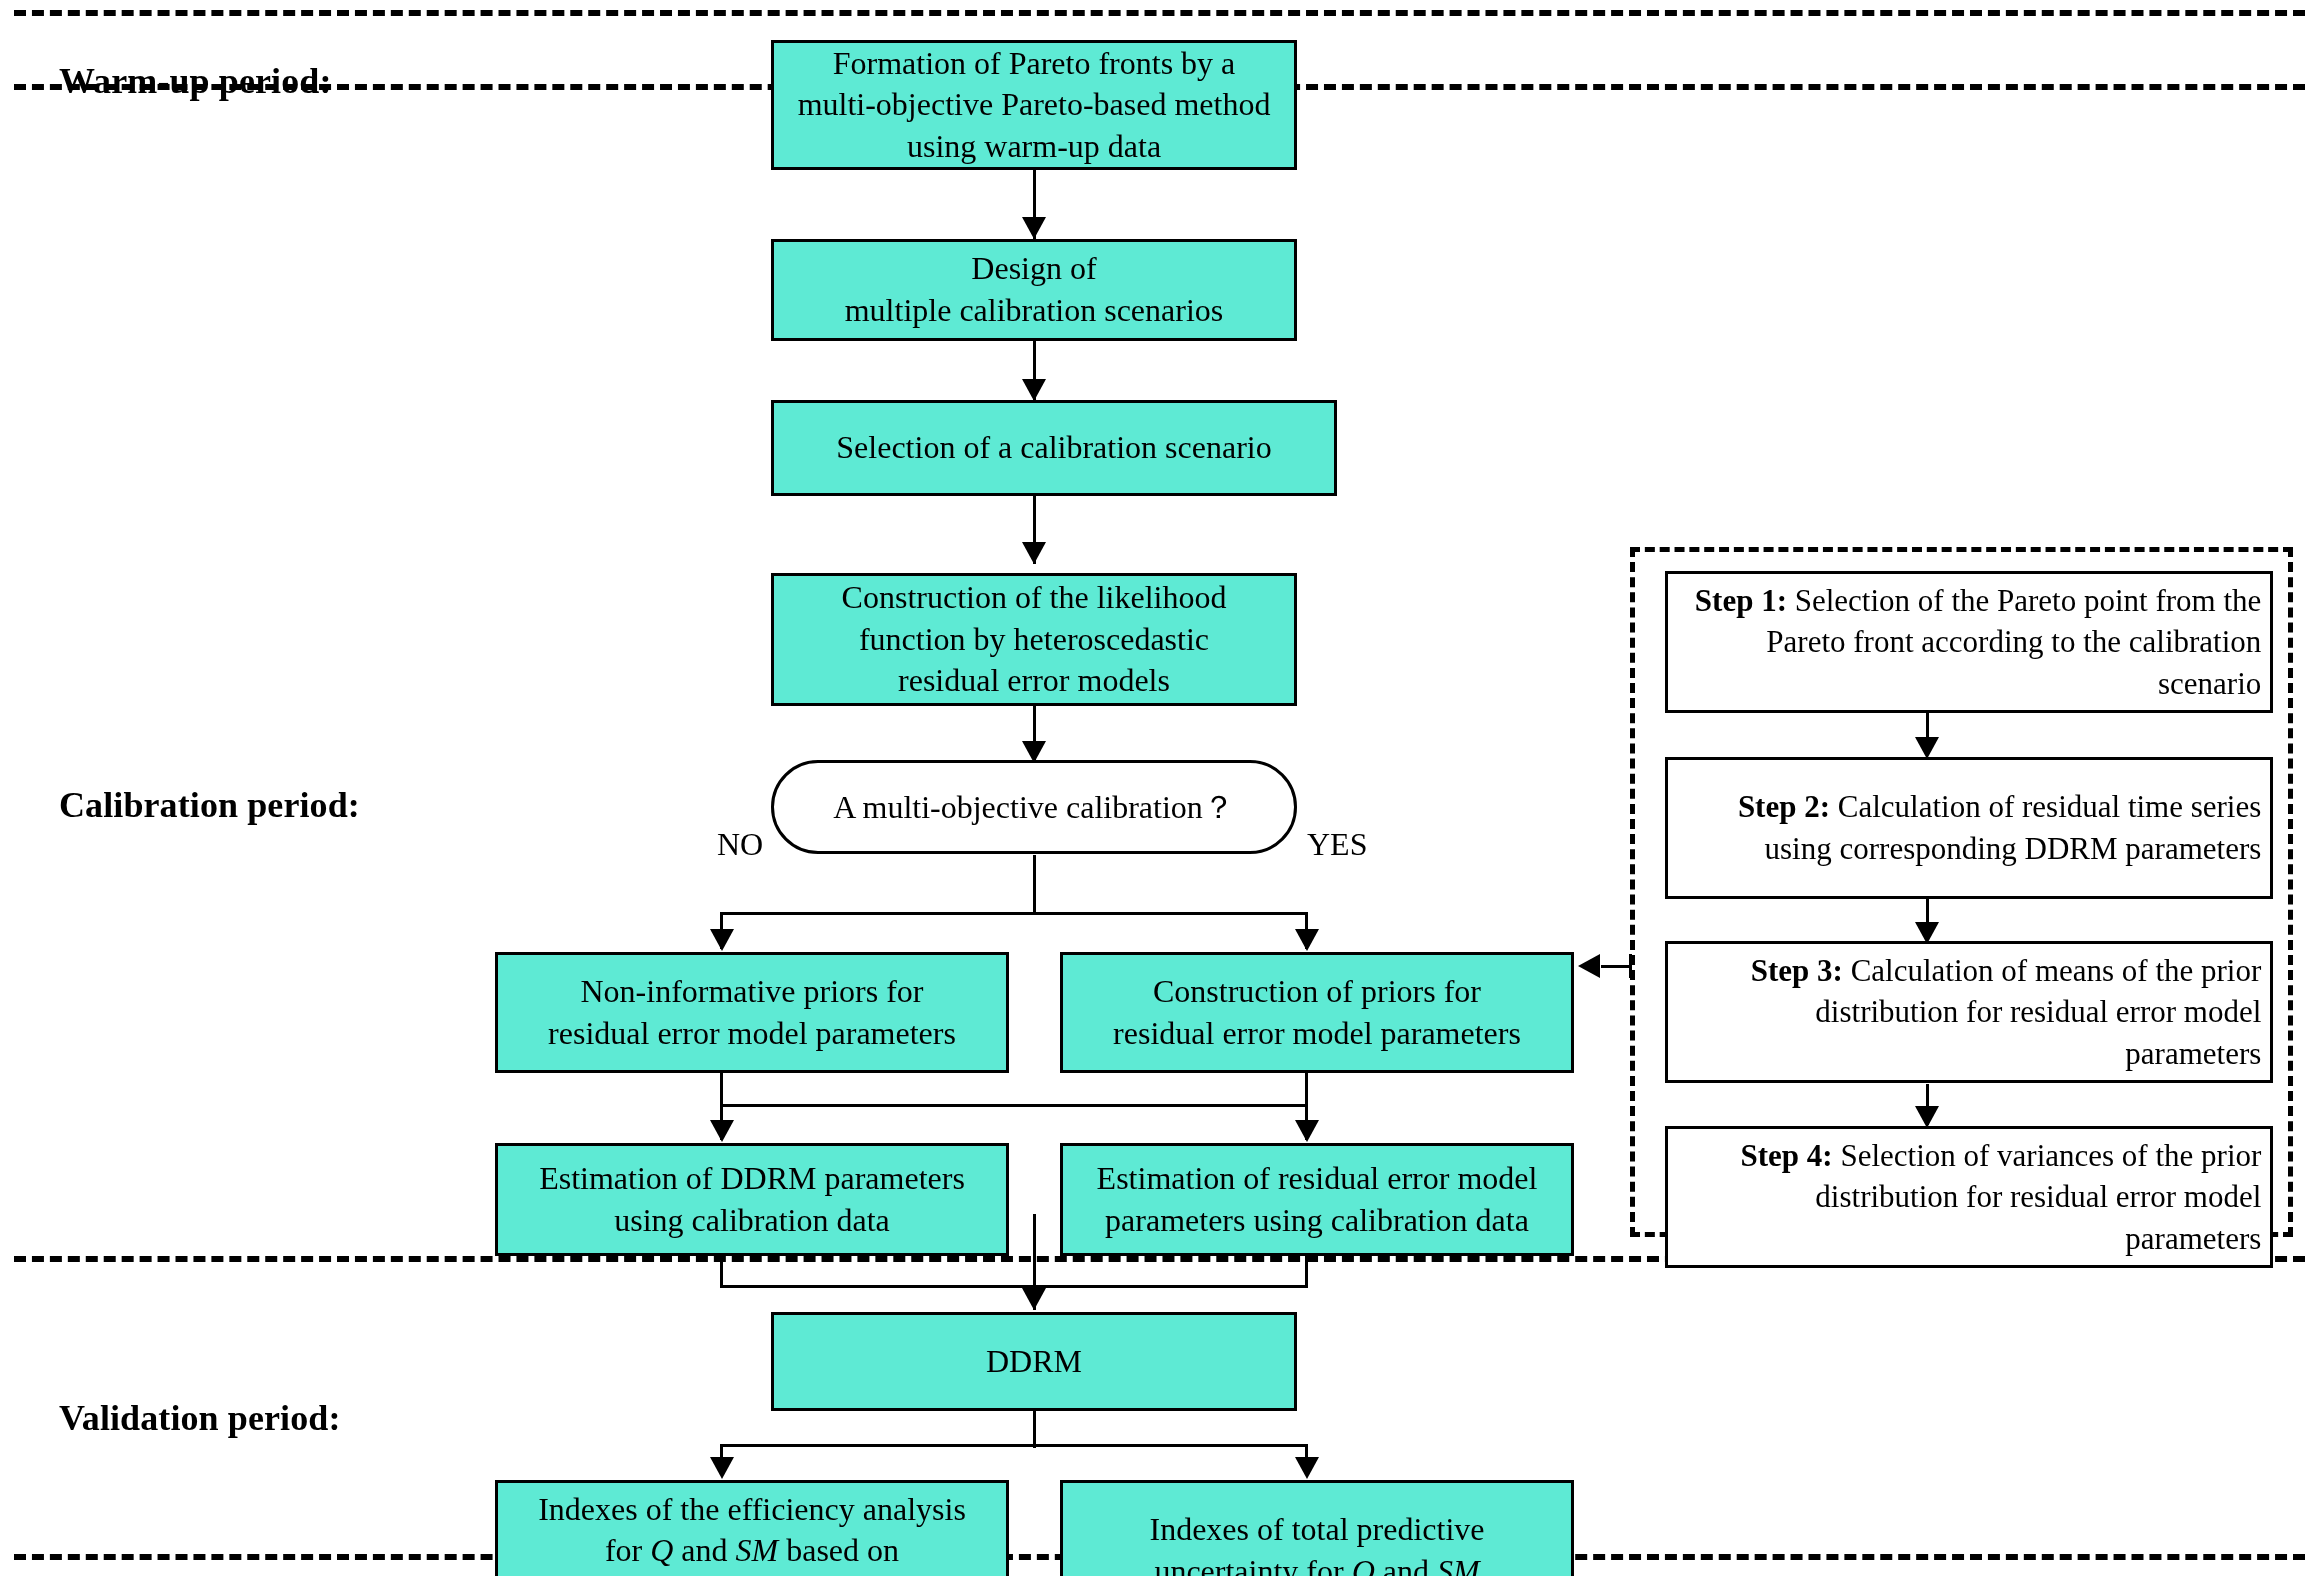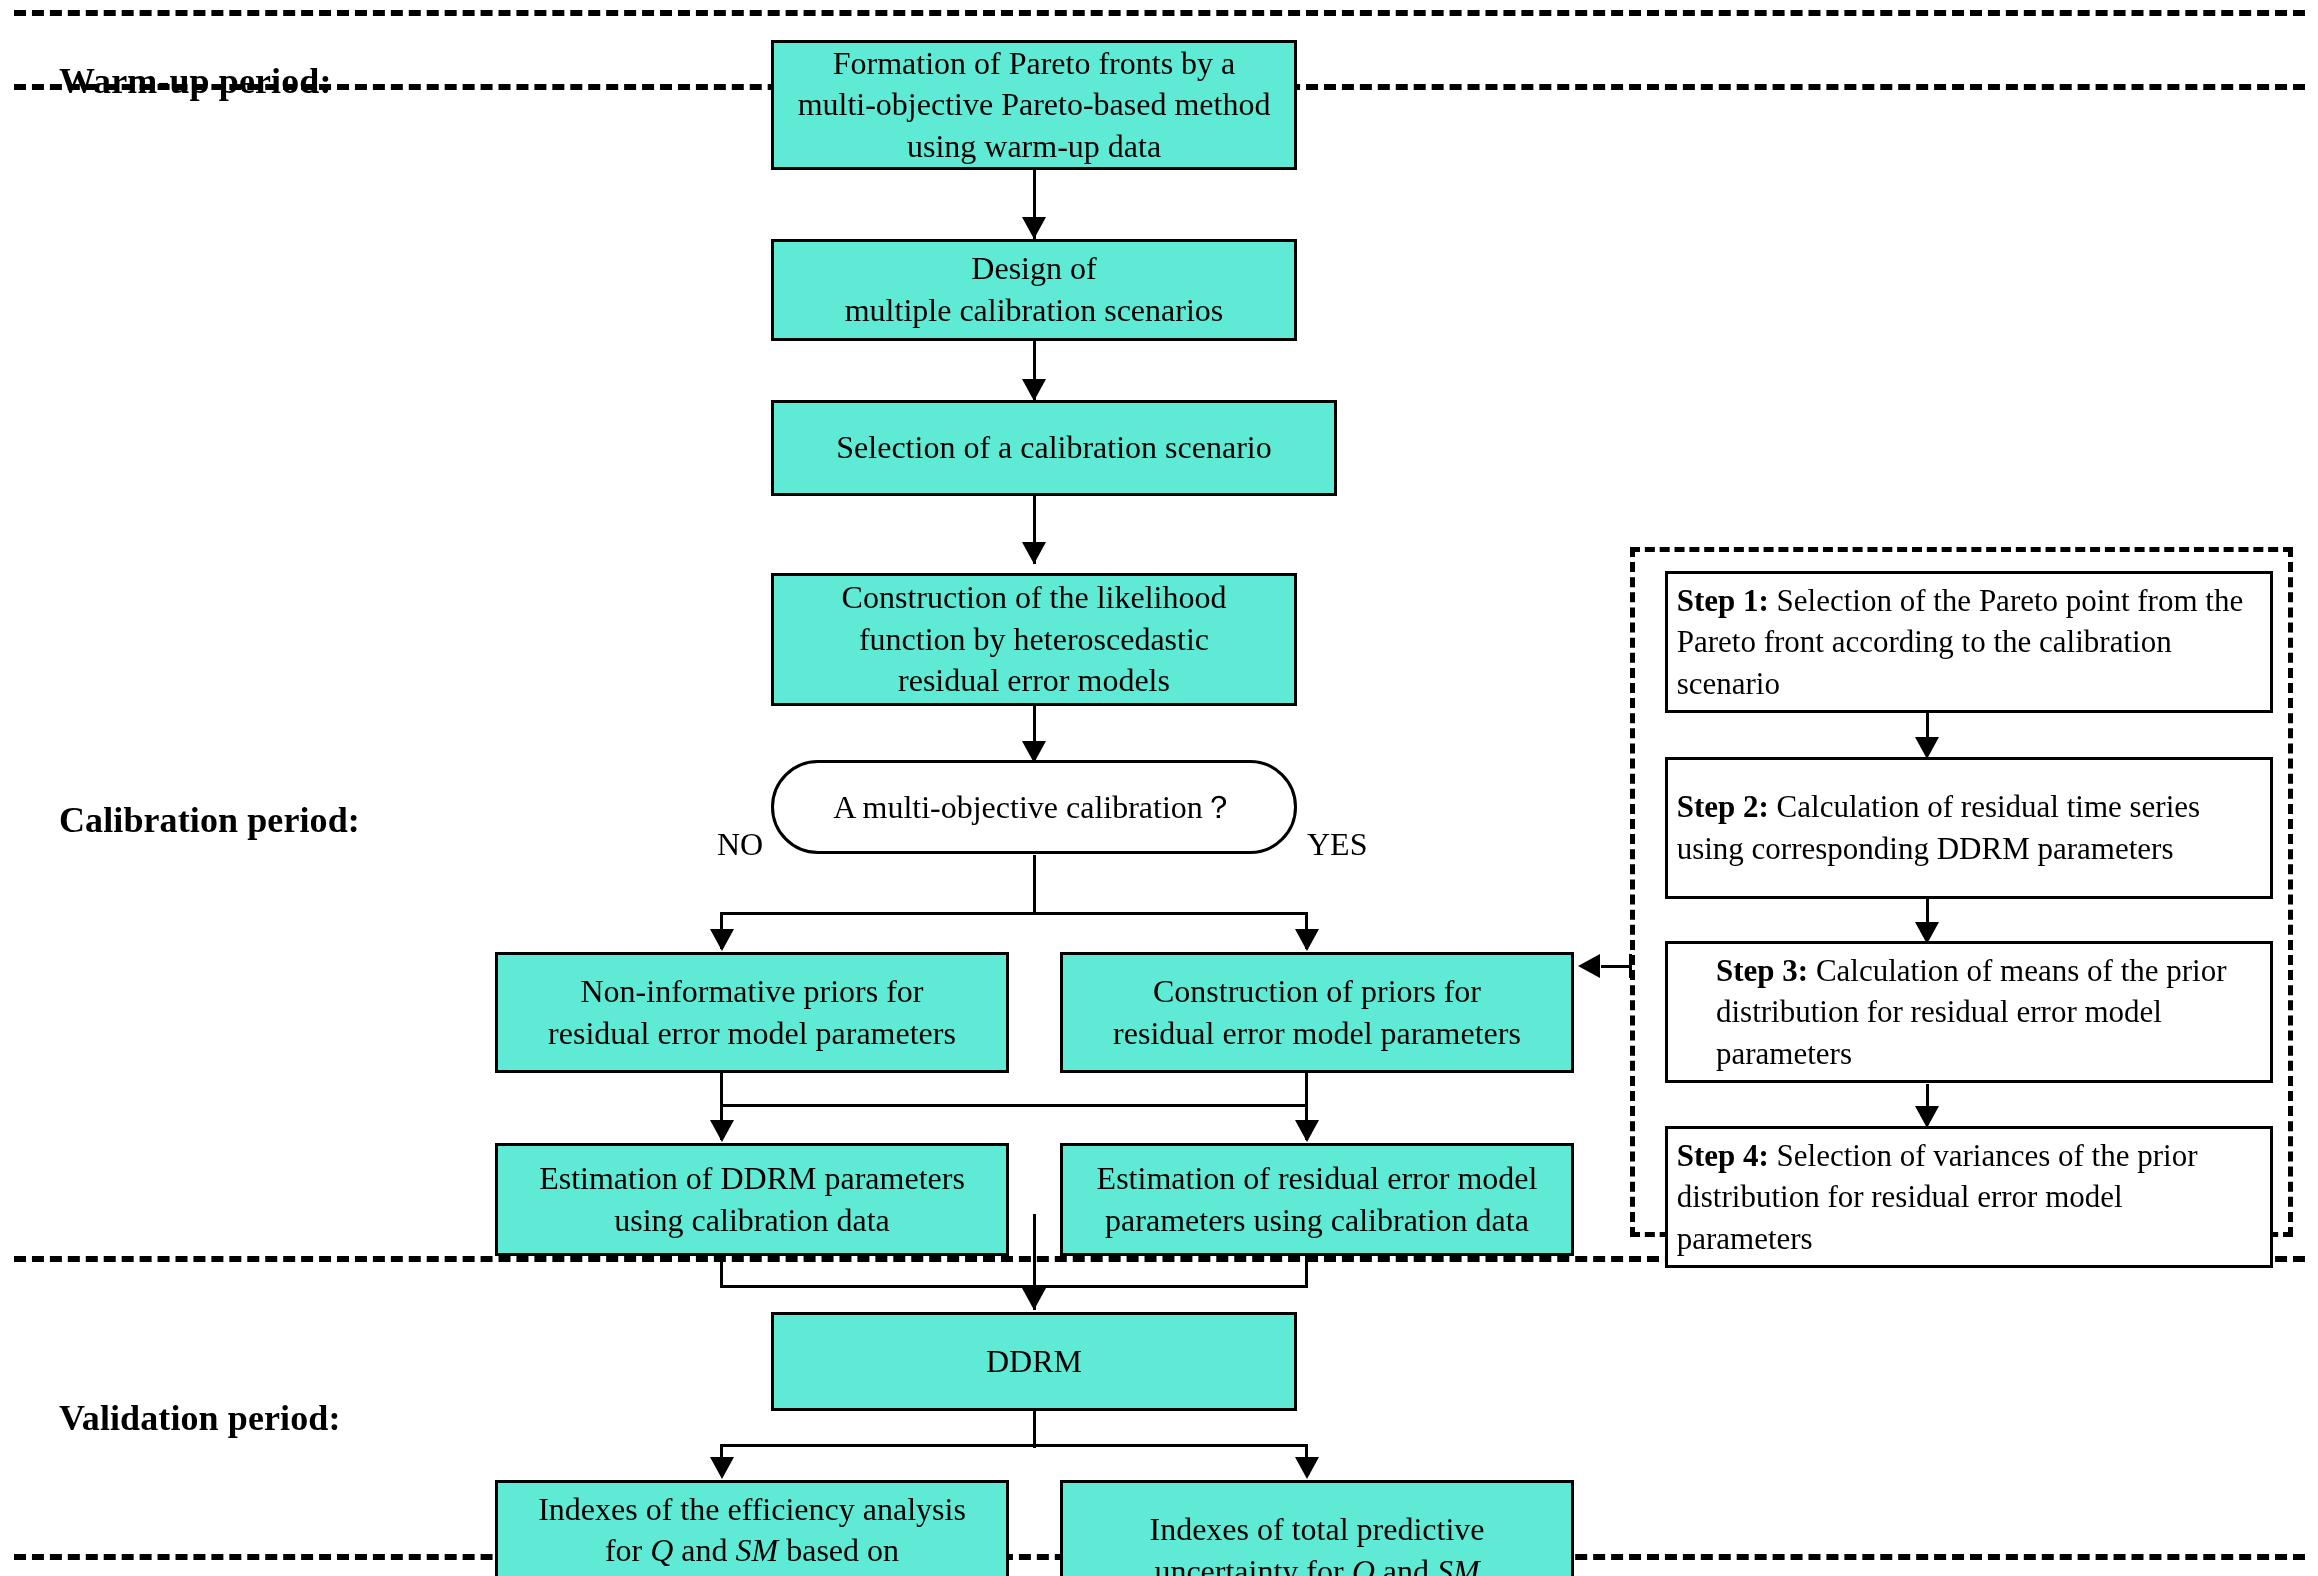--- a/index.html
+++ b/index.html
@@ -61,21 +61,21 @@
     line-height:1.25;
   }
   
   .stepbox{
     position:absolute;
     box-sizing:border-box;
     border:3.1px solid #000;
     background:#fff;
     display:flex;
     align-items:center;
-    text-align:left;
+    text-align:right;
     font-size:31px;
     line-height:1.34;
     padding:2.5px 8.7px;
   }
   .stepbox b{font-weight:bold;}
   
   .dashgroup{
     position:absolute;
     box-sizing:border-box;
     border:5px dashed #000;
@@ -110,21 +110,21 @@
 <body>
 
 <div id="canvas">
 
   <div class="sep" style="top:10px;"></div>
   <div class="sep" style="top:84px;"></div>
   <div class="sep" style="top:1256px;"></div>
   <div class="sep" style="top:1554px;"></div>
 
   <div class="period-label" style="left:59px; top:81px;  transform:translateY(-50%);">Warm-up period:</div>
-  <div class="period-label" style="left:59px; top:805px; transform:translateY(-50%);margin-top:15px;">Calibration period:</div>
+  <div class="period-label" style="left:59px; top:805px; transform:translateY(-50%);">Calibration period:</div>
   <div class="period-label" style="left:59px; top:1418px; transform:translateY(-50%);">Validation period:</div>
 
   <div class="box" style="left:771px; top:40px; width:526px; height:130px;">
     <div class="inner">
       <div>Formation of Pareto fronts by a</div>
       <div>multi-objective Pareto-based method</div>
       <div>using warm-up data</div>
     </div>
   </div>
 

